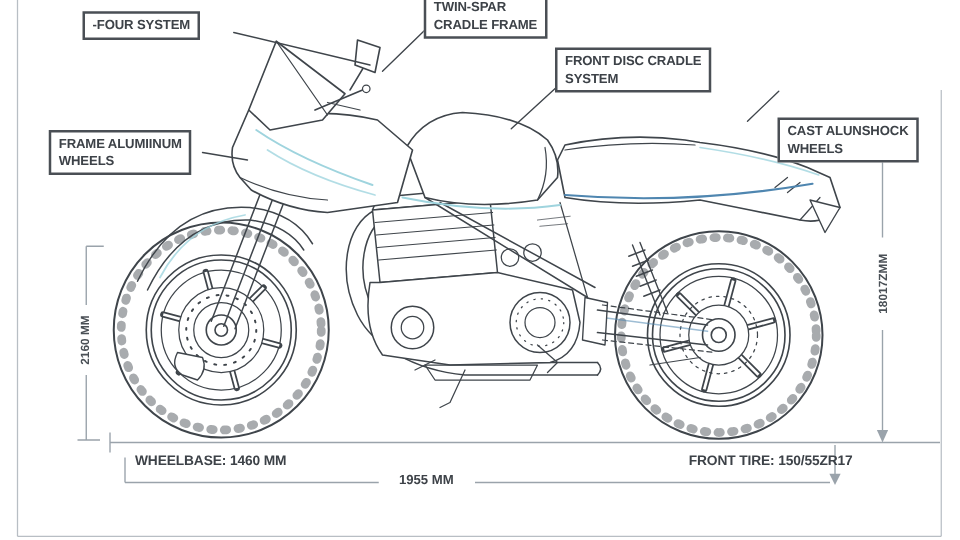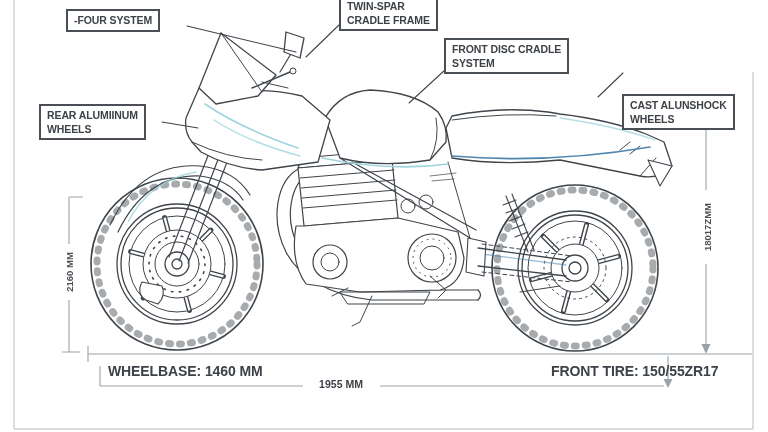--- a/index.html
+++ b/index.html
@@ -19,21 +19,21 @@
   .dim{stroke:var(--dimension);fill:none;}
   .dimf{fill:var(--dimension);stroke:none;}
   .cy{stroke:var(--accent-cyan);fill:none;stroke-linecap:round;}
   .bl{stroke:var(--accent-blue);fill:none;stroke-linecap:round;}
   .callout{
     position:absolute;background:#fff;border:2px solid var(--box-border);
     padding:3px 6px 2px 6px;font-size:10.5px;line-height:1.3;font-weight:700;
     letter-spacing:-0.1px;white-space:nowrap;color:var(--text);box-sizing:border-box;
   }
   .speclabel{
-    position:absolute;font-size:14px;font-weight:700;letter-spacing:-0.1px;
+    position:absolute;font-size:11px;font-weight:700;letter-spacing:-0.1px;
     white-space:nowrap;color:var(--text);
   }
   .dimlabel{
     position:absolute;font-size:9.5px;font-weight:600;color:#4a5056;
     white-space:nowrap;transform:translate(-50%,-50%) rotate(-90deg);
   }
   .dimlabel-h{
     position:absolute;font-size:10.5px;font-weight:700;color:var(--text);
     white-space:nowrap;transform:translate(-50%,0);background:#fff;padding:0 6px;
   }
@@ -242,21 +242,21 @@
     <div>FRONT DISC CRADLE</div>
     <div>SYSTEM</div>
   </div>
 
   <div class="callout" style="left:622px;top:50px;margin-top:44px;">
     <div>CAST ALUNSHOCK</div>
     <div>WHEELS</div>
   </div>
 
   <div class="callout" style="left:39px;top:104px;">
-    <div>REAR ALUMIINUM</div>
+    <div>FRAME ALUMIINUM</div>
     <div>WHEELS</div>
   </div>
 
   <div class="dimlabel" style="left:69px;top:272px;">2160 MM</div>
   <div class="dimlabel" style="left:707px;top:227px;">18017ZMM</div>
 
   <div class="speclabel" style="left:108px;top:363px;">WHEELBASE: 1460 MM</div>
   <div class="speclabel" style="left:551px;top:363px;">FRONT TIRE: 150/55ZR17</div>
   <div class="dimlabel-h" style="left:341px;top:378px;">1955 MM</div>
 

